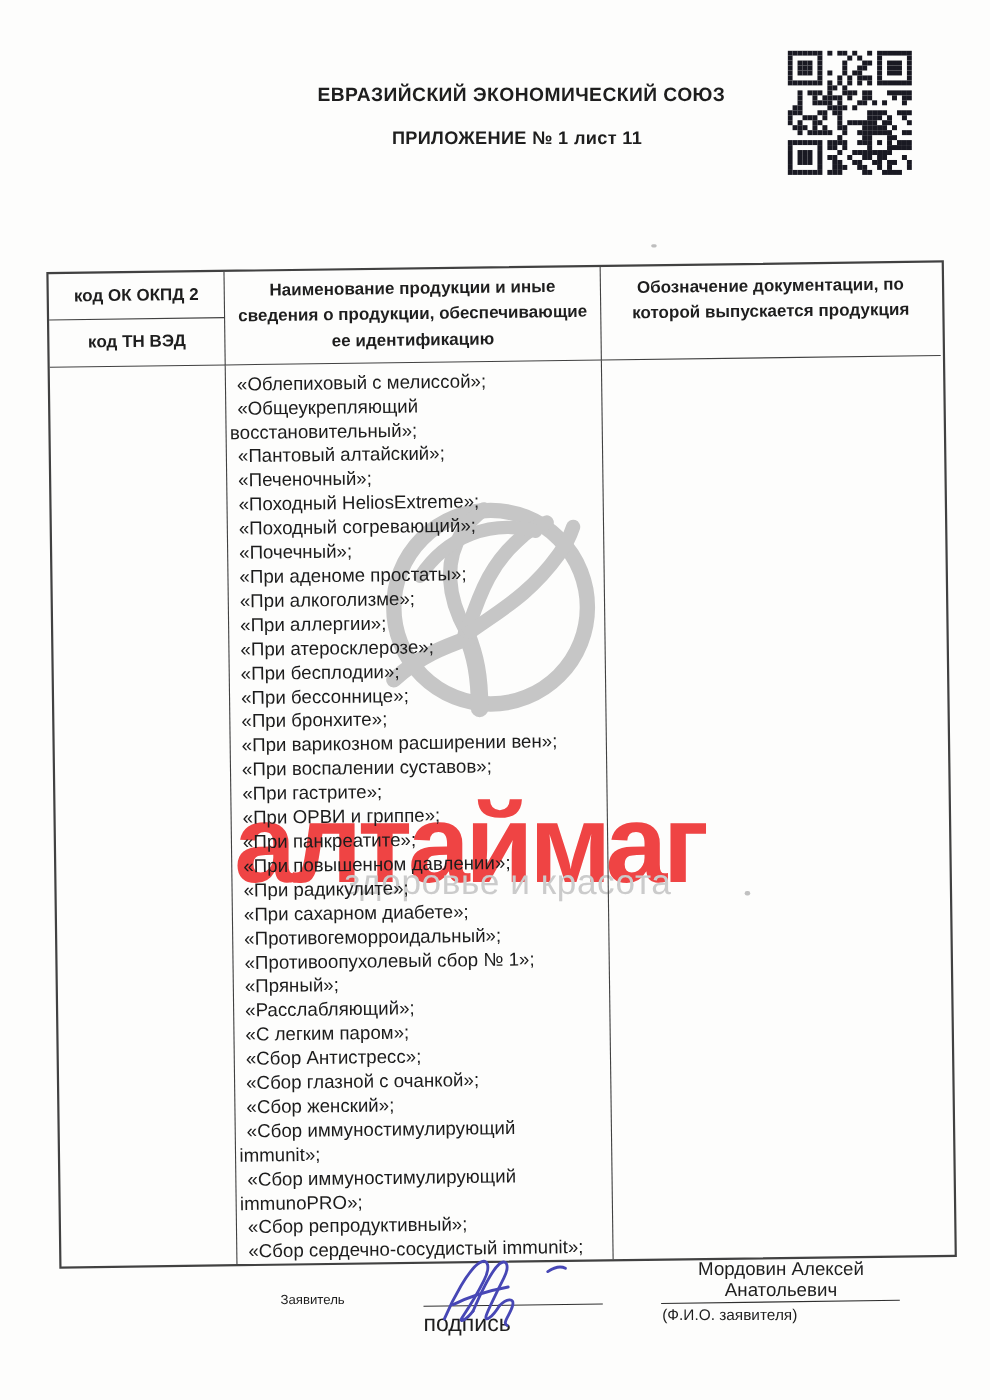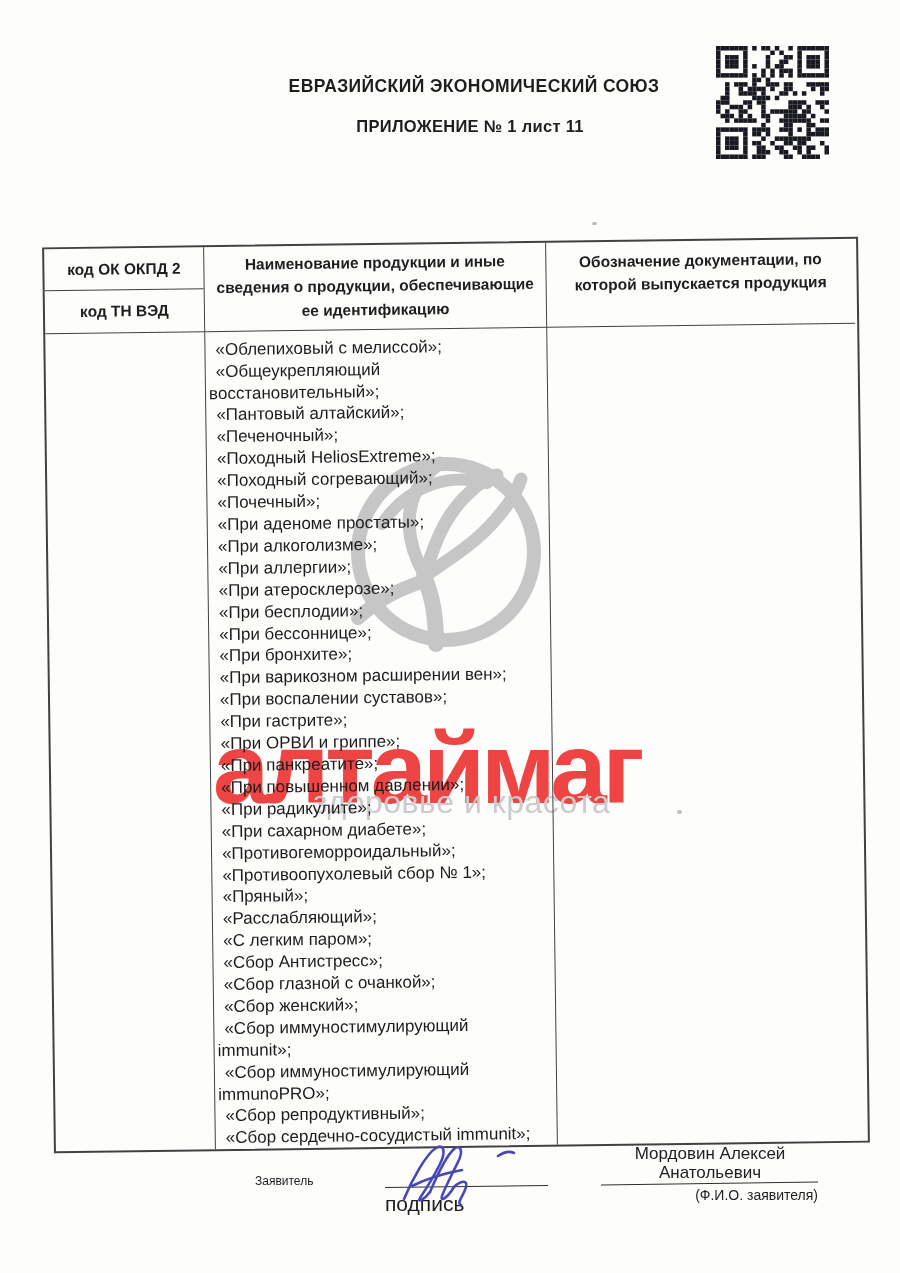--- a/index.html
+++ b/index.html
@@ -49,21 +49,21 @@
   .tb{min-height:794px;}
   .tb-products{padding:7px 11px 0 3px;font-size:17px;line-height:21.9px;color:#1c1c1c;}
   .product{text-indent:7px;}
   
   .f-label{position:absolute;left:255px;top:1154px;font-size:12px;z-index:2;margin-top:20px;}
   .sig-svg{position:absolute;left:398px;top:1142px;z-index:3;}
   .sig-line{position:absolute;left:385px;top:1186px;width:163px;border-top:1.6px solid #2f2f2f;transform:rotate(-0.7deg);z-index:2;}
   .sig-caption{position:absolute;left:385px;top:1192px;width:163px;text-align:left;font-size:21px;z-index:2;}
   .name-block{position:absolute;left:602px;top:1144px;width:216px;text-align:center;font-size:17px;line-height:19px;z-index:2;}
   .name-line{position:absolute;left:601px;top:1183px;width:217px;border-top:1.6px solid #2f2f2f;transform:rotate(-0.8deg);z-index:2;}
-  .name-caption{position:absolute;left:602px;top:1187px;width:216px;text-align:right;font-size:14px;z-index:2;}
+  .name-caption{position:absolute;left:602px;top:1187px;width:216px;text-align:left;font-size:14px;z-index:2;}
 </style>
 </head>
 <body>
 
 <div class="page">
 
   <svg class="wm-tree" width="320" height="320" viewBox="0 0 320 320" fill="none">
     <g stroke="#c6c6c6" fill="none" stroke-linecap="round">
       <circle cx="160" cy="160" r="88" stroke-width="14"></circle>
       <path d="M150,252 C150,222 146,204 138,184" stroke-width="16"></path>

